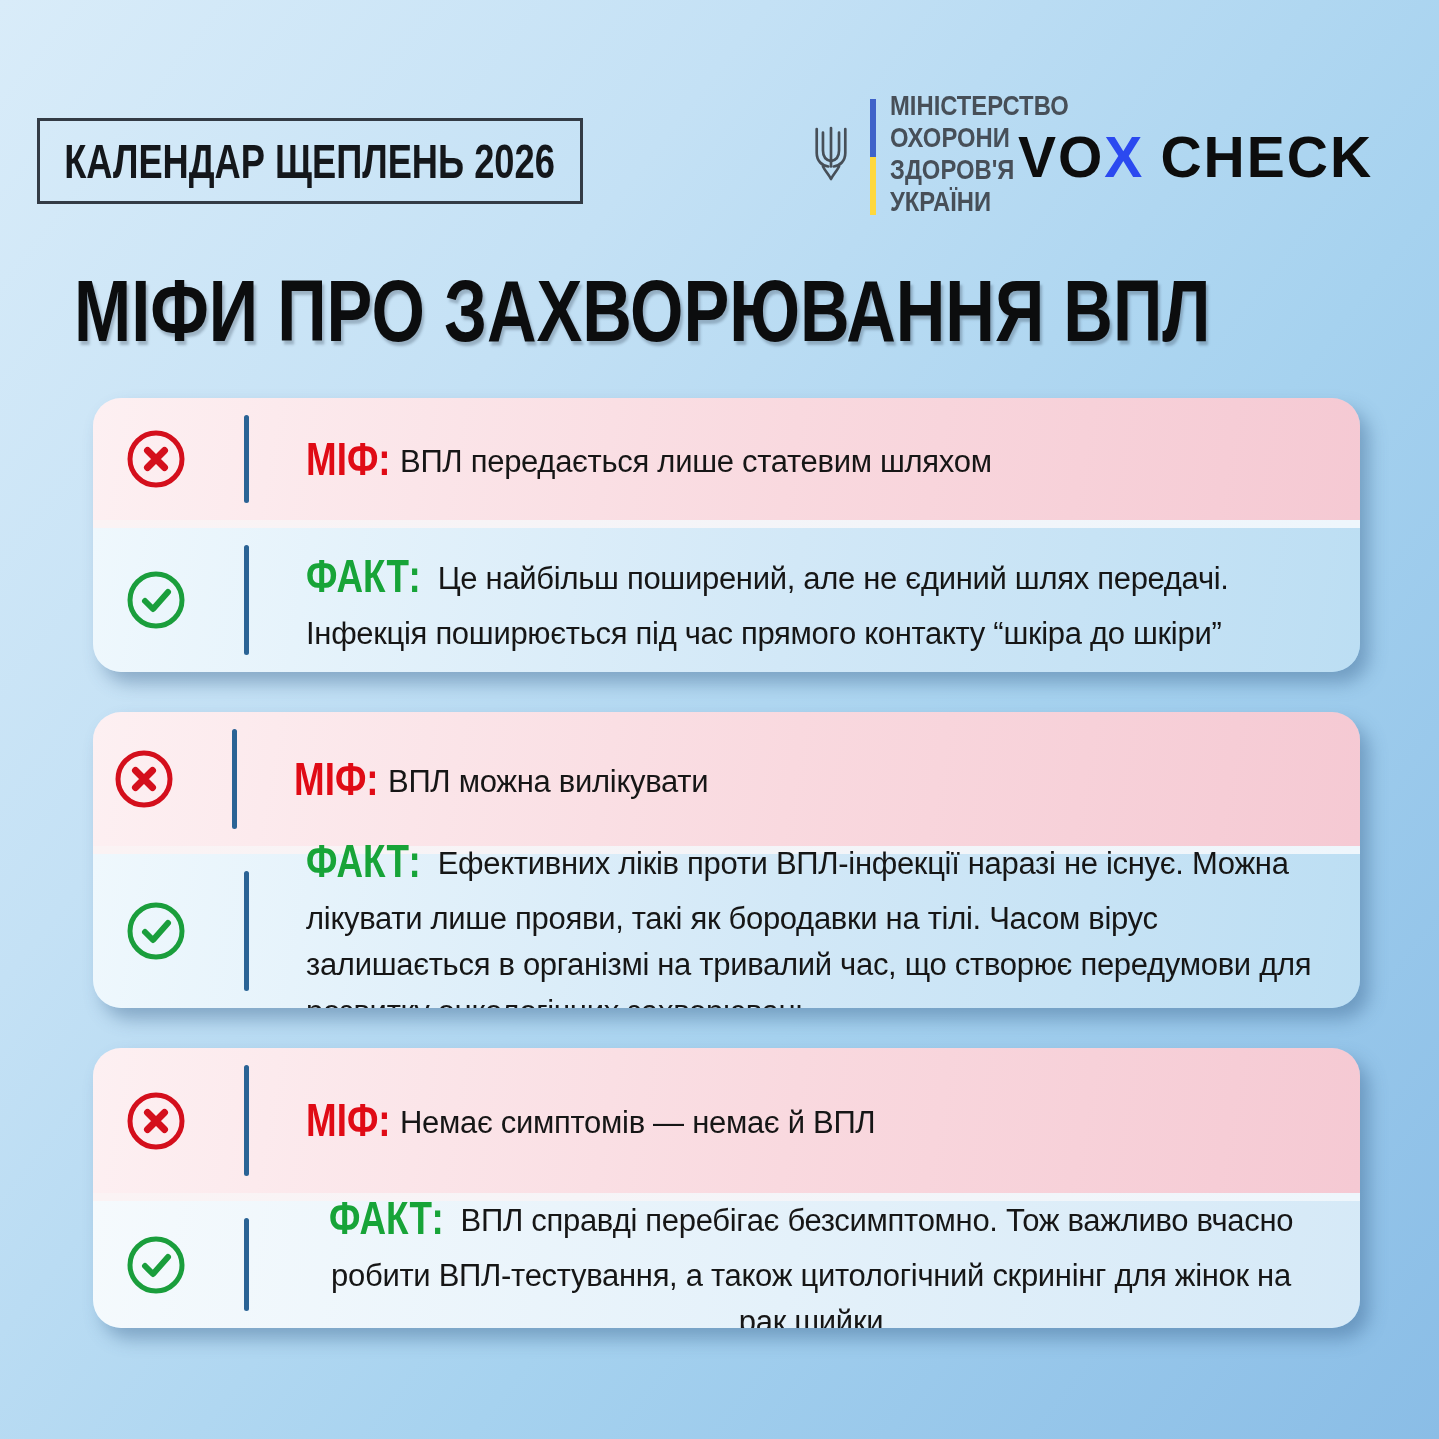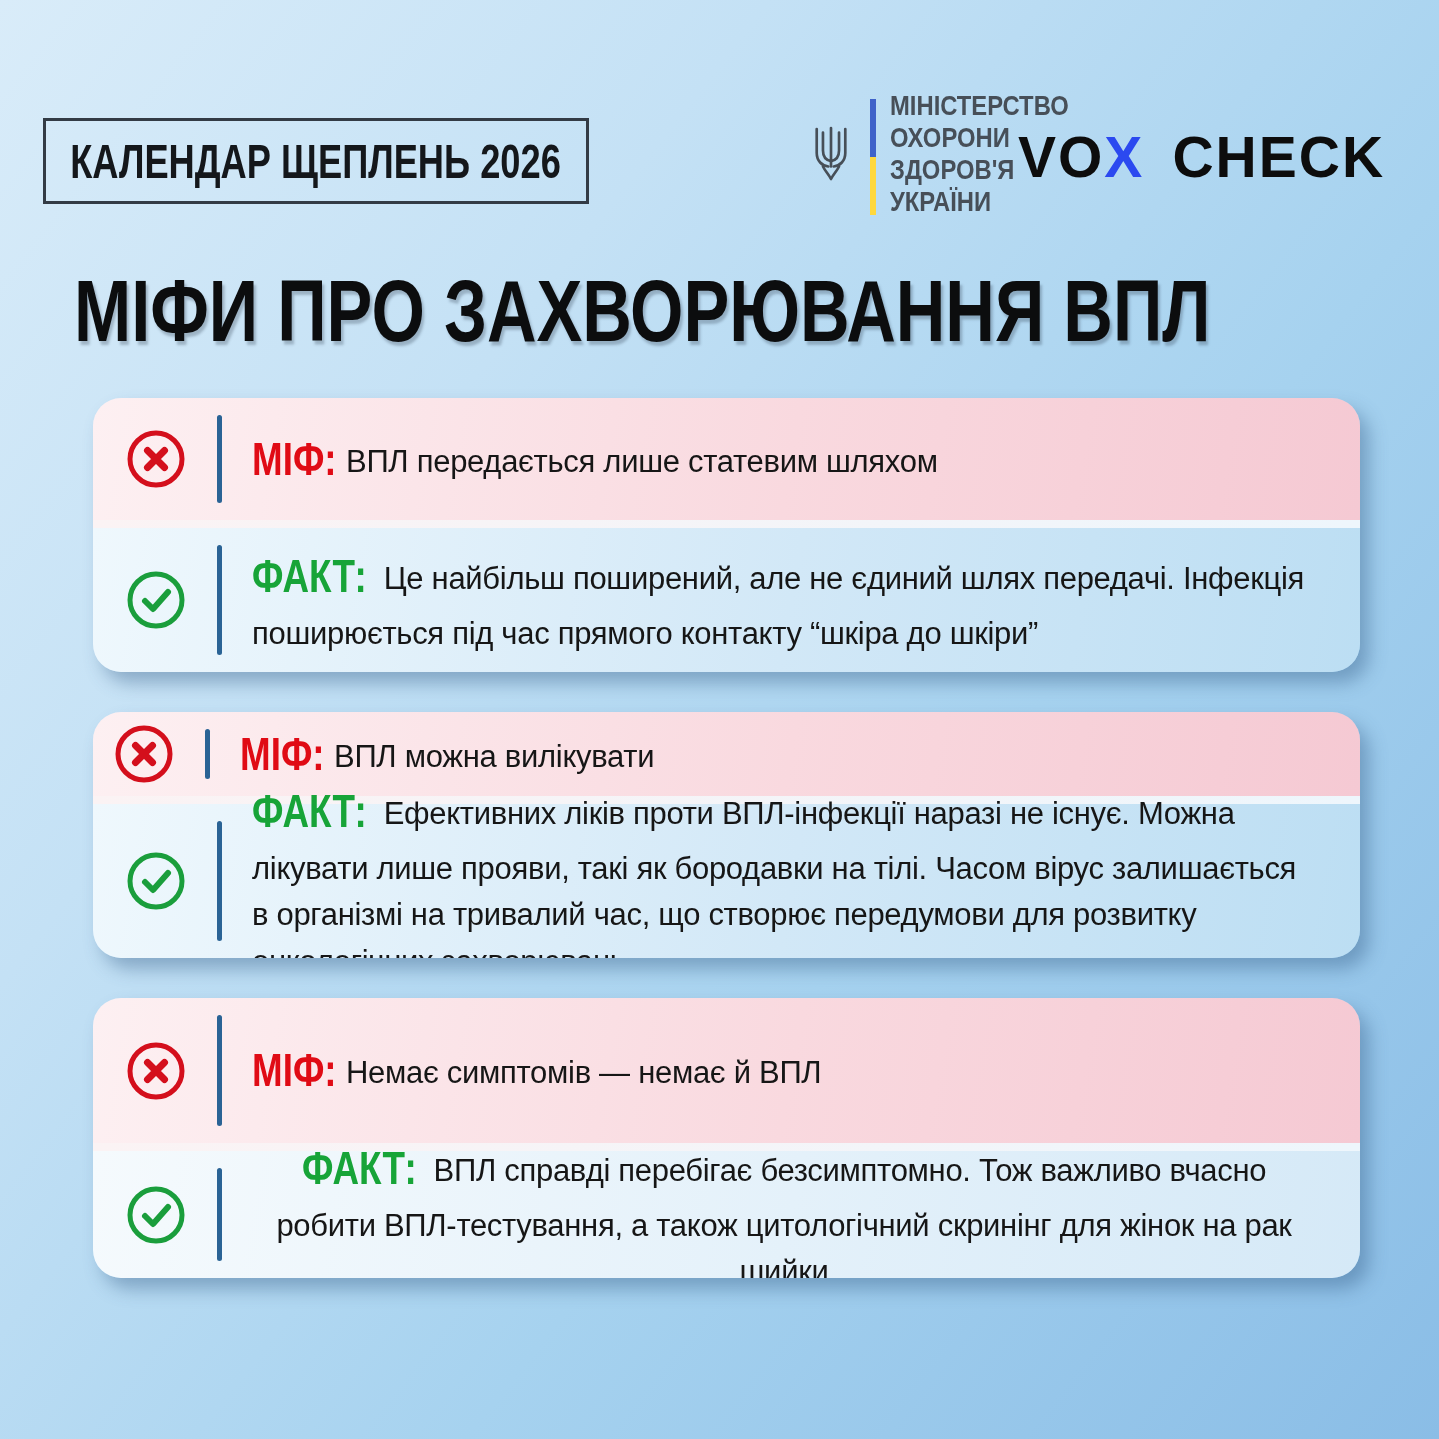--- a/index.html
+++ b/index.html
@@ -9,21 +9,21 @@
     position: relative;
     width: 1439px;
     height: 1439px;
     overflow: hidden;
     background:
       linear-gradient(128deg, #d9ecf9 0%, #c4e1f5 30%, #a6d2ef 62%, #8abde6 100%);
   }
 
   
   .badge {
-    position: absolute; left: 43px; top: 118px;
+    position: absolute; left: 37px; top: 118px;
     width: 540px; height: 80px;
     border: 3px solid #333b45;
     display: flex; align-items: center; justify-content: center;
   }
   .badge-text {
     font-size: 49px; font-weight: bold; color: #14171b;
     white-space: nowrap; transform: scaleX(0.74);
   }
 
   .ministry { position: absolute; left: 806px; top: 88px; display: flex; align-items: center; }
@@ -37,56 +37,56 @@
     line-height: 32px; transform: scaleX(0.85); transform-origin: left;
     white-space: nowrap;
   }
 
   .vox {
     position: absolute; left: 1018px; top: 124px;
     font-size: 57px; font-weight: bold; color: #0d0d0d;
     letter-spacing: 2px; white-space: nowrap;
   }
   .vox-x { color: #2b49f0; }
-  .vox-suffix { margin-left: 28px; }
+  .vox-suffix { margin-left: 16px; }
 
   .title {
     position: absolute; left: 74px; top: 260px;
     font-size: 88px; font-weight: bold; color: #0c0d0e;
     white-space: nowrap; letter-spacing: 0px;
     transform: scaleX(0.78); transform-origin: left;
     text-shadow: 3px 4px 3px rgba(35, 50, 70, 0.28);
   }
 
   
   .cards { position: absolute; left: 93px; top: 398px; width: 1267px; }
 
   .card {
     border-radius: 28px; overflow: hidden;
     box-shadow: 9px 11px 18px rgba(52, 92, 136, 0.42);
     margin-bottom: 40px;
   }
   .card.c3 { margin-bottom: 4px; }
 
-  .row { display: flex; align-items: center; padding: 0 44px 0 30px; }
+  .row { display: flex; align-items: center; padding: 0 44px 0 30px; gap: 27px; }
 
   .row.myth {
     background: linear-gradient(100deg, #fdf0f2 0%, #f9d9df 55%, #f5c9d3 100%);
   }
   .row.fact {
     background: linear-gradient(100deg, #eff8fd 0%, #d2e8f7 55%, #bcdef3 100%);
   }
   .row.fact.light {
     background: linear-gradient(100deg, #f5fafd 0%, #e4f1fa 55%, #d5e9f7 100%);
   }
   .seam { height: 8px; background: linear-gradient(90deg, #fbf3f4, #eef6fc); }
 
   .c1 .myth { height: 122px; }
   .c1 .fact { height: 144px; }
-  .c2 .myth { height: 84px; padding-left: 18px; }
+  .c2 .myth { height: 134px; padding-left: 18px; }
   .c2 .fact { height: 154px; }
   .c3 .myth { height: 145px; }
   .c3 .fact { height: 127px; text-align: center; }
 
   .icon-wrap { width: 66px; flex: none; display: flex; align-items: center; justify-content: center; margin-right: 28px; }
   .divider { width: 5px; flex: none; align-self: stretch; margin: 17px 30px 17px 0; background: #2a6395; border-radius: 3px; }
 
   .row-text { font-size: 31px; color: #161616; line-height: 1.5; letter-spacing: -0.3px; }
   .label {
     display: inline-block; font-weight: bold; font-size: 46px;

